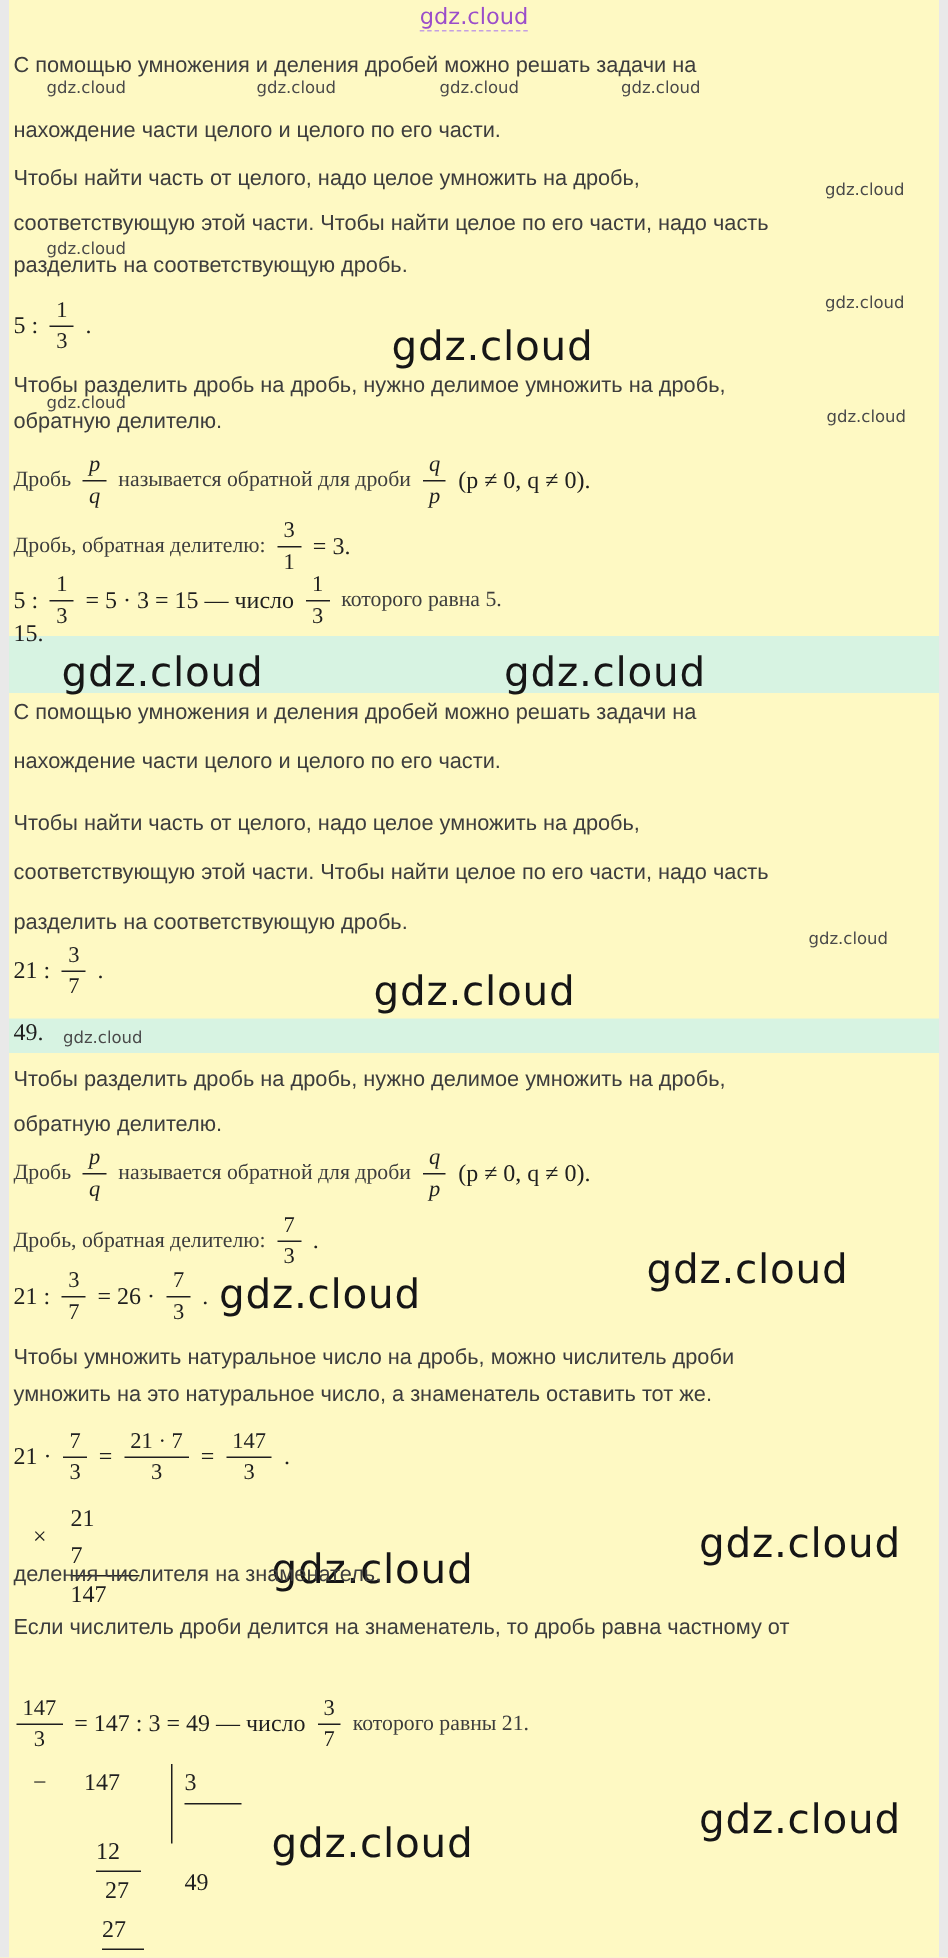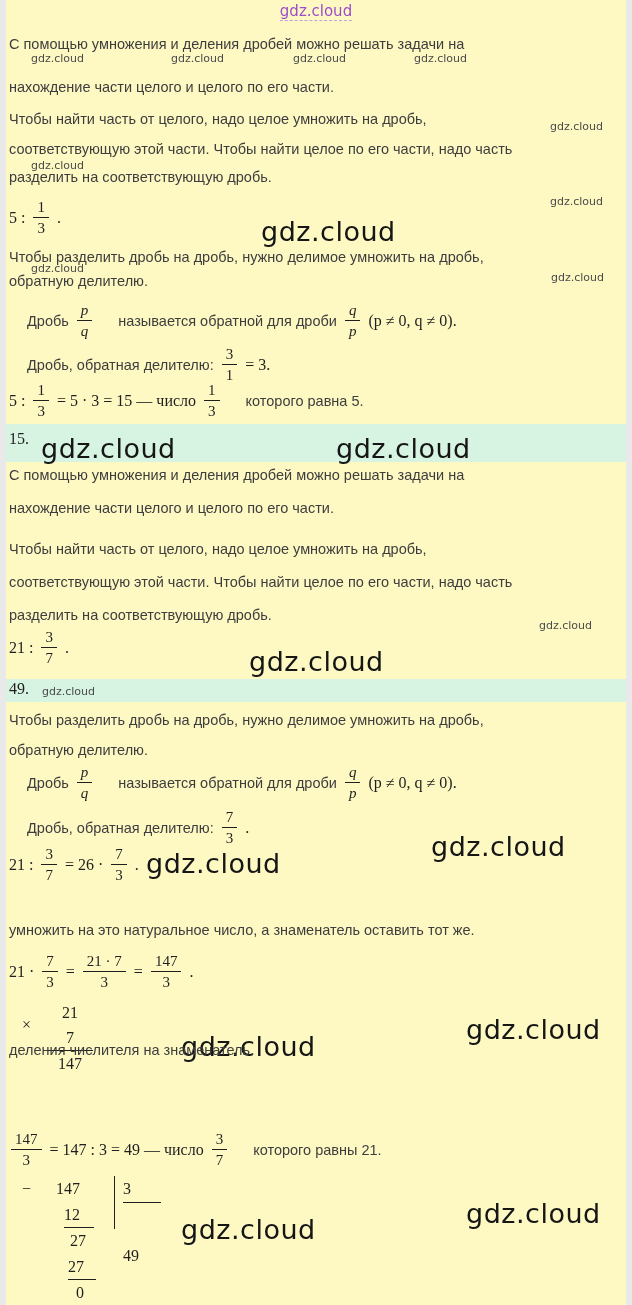--- a/index.html
+++ b/index.html
@@ -12,49 +12,49 @@
   }
   *{margin:0;padding:0;box-sizing:border-box;}
   body{background:#e9e9e9;font-family:"Liberation Sans",sans-serif;}
   .page{position:relative;width:620px;height:1305px;background:#fef9c3;overflow:hidden;margin:0 auto;}
 
   
   .t{position:absolute;font-family:"Liberation Sans",sans-serif;font-size:14.5px;line-height:18px;color:var(--body-text);white-space:nowrap;}
 
   
   .m{position:absolute;display:inline-flex;align-items:center;gap:6px;font-family:"Liberation Serif",serif;font-size:16px;color:var(--math-text);white-space:nowrap;}
-  .m .st{font-family:Liberation Sans, sans-serif;font-size:14.5px;color:var(--body-text);margin-left:18px;}
+  .m .st{font-family:Liberation Serif, serif;font-size:14.5px;color:var(--body-text);}
   .frac{display:inline-flex;flex-direction:column;align-items:center;margin:0 2px;}
   .frac .fnum{display:block;padding:0 4px 1px;border-bottom:1px solid var(--math-text);font-size:15px;line-height:18px;}
   .frac .fden{display:block;padding:1px 4px 0;font-size:15px;line-height:18px;}
   .frac.it .fnum,.frac.it .fden{font-style:italic;}
 
   
   .wm-top{position:absolute;left:50%;transform:translateX(-50%);top:2px;font-family:"DejaVu Sans",sans-serif;font-size:15px;color:var(--top-watermark);border-bottom:1px dashed #c49fe2;text-decoration:none;cursor:pointer;}
   .wm-s{position:absolute;font-family:"DejaVu Sans",sans-serif;font-size:11px;color:var(--watermark-small);white-space:nowrap;}
   .wm-l{position:absolute;font-family:"DejaVu Sans",sans-serif;font-size:27px;font-weight:500;color:var(--watermark-large);white-space:nowrap;letter-spacing:0.5px;}
 
   
   .green{position:absolute;left:0;width:632px;background:var(--highlight-green);}
   .ph{position:absolute;font-family:"Liberation Serif",serif;font-size:16px;color:var(--math-text);}
 
   
   .mult{position:absolute;display:flex;font-family:"Liberation Serif",serif;font-size:16px;color:var(--math-text);}
   .mult-sign{line-height:25px;margin-top:12px;margin-right:16px;}
-  .mult-col{width:46px;text-align:center;}
+  .mult-col{width:46px;text-align:left;}
   .mr{line-height:25px;height:25px;}
   .mult-res{border-top:1px solid var(--math-text);}
 
   
   .ldiv{position:absolute;display:flex;font-family:"Liberation Serif",serif;font-size:16px;color:var(--math-text);}
   .ldiv-sign{width:20px;line-height:26px;margin-right:14px;}
   .ldiv-left{width:52px;}
   .ldr{line-height:26px;height:26px;}
   .r1{padding-left:0;}
-  .r2{margin-left:8px;width:30px;}
+  .r2{margin-left:8px;width:30px;margin-top:20px;}
   .r3{padding-left:14px;}
   .r4{margin-left:12px;width:28px;}
   .r5{padding-left:20px;}
   .u{border-bottom:1px solid var(--math-text);}
   .ldiv-right{border-left:1.5px solid var(--math-text);margin-left:6px;padding-left:8px;height:53px;}
   .ld-divisor{line-height:26px;border-bottom:1.5px solid var(--math-text);width:38px;}
   .ld-quot{line-height:26px;margin-top:40px;}
 </style>
 </head>
 <body>
@@ -129,21 +129,21 @@
         <span class="fden">3</span>
       </span>
     <span>= 5 · 3 = 15 — число</span>
     <span class="frac">
         <span class="fnum">1</span>
         <span class="fden">3</span>
       </span>
     <span class="st">которого равна 5.</span>
   </div>
 
-  <div class="ph" style="left:3px;top:430px;">15.</div>
+  <div class="ph" style="left:3px;top:414px;">15.</div>
   <span class="wm-l" style="left:35px;top:433px;">gdz.cloud</span>
   <span class="wm-l" style="left:330px;top:433px;">gdz.cloud</span>
 
   <div class="t" style="left:3px;top:466px;">С помощью умножения и деления дробей можно решать задачи на</div>
   <div class="t" style="left:3px;top:499px;">нахождение части целого и целого по его части.</div>
 
   <div class="t" style="left:3px;top:540px;">Чтобы найти часть от целого, надо целое умножить на дробь,</div>
   <div class="t" style="left:3px;top:573px;">соответствующую этой части. Чтобы найти целое по его части, надо часть</div>
   <div class="t" style="left:3px;top:606px;">разделить на соответствующую дробь.</div>
 
@@ -200,20 +200,21 @@
     <span>= 26 ·</span>
     <span class="frac">
         <span class="fnum">7</span>
         <span class="fden">3</span>
       </span>
     <span>.</span>
   </div>
 
   <span class="wm-l" style="left:140px;top:848px;">gdz.cloud</span>
 
+  <div class="t" style="left:3px;top:896px;">Чтобы умножить натуральное число на дробь, можно числитель дроби</div>
   <div class="t" style="left:3px;top:921px;">умножить на это натуральное число, а знаменатель оставить тот же.</div>
 
   <div class="m" style="left:3px;top:952px;">
     <span>21 ·</span>
     <span class="frac">
         <span class="fnum">7</span>
         <span class="fden">3</span>
       </span>
     <span>=</span>
     <span class="frac">
@@ -233,20 +234,21 @@
     <div class="mult-col">
       <div class="mr">21</div>
       <div class="mr">7</div>
       <div class="mr mult-res">147</div>
     </div>
   </div>
 
   <span class="wm-l" style="left:460px;top:1014px;">gdz.cloud</span>
   <span class="wm-l" style="left:175px;top:1031px;">gdz.cloud</span>
 
+  <div class="t" style="left:3px;top:1076px;">Если числитель дроби делится на знаменатель, то дробь равна частному от</div>
   <div class="t" style="left:3px;top:1041px;text-align:right;">деления числителя на знаменатель.</div>
 
   <div class="m" style="left:3px;top:1130px;">
     <span class="frac">
         <span class="fnum">147</span>
         <span class="fden">3</span>
       </span>
     <span>= 147 : 3 = 49 — число</span>
     <span class="frac">
         <span class="fnum">3</span>

